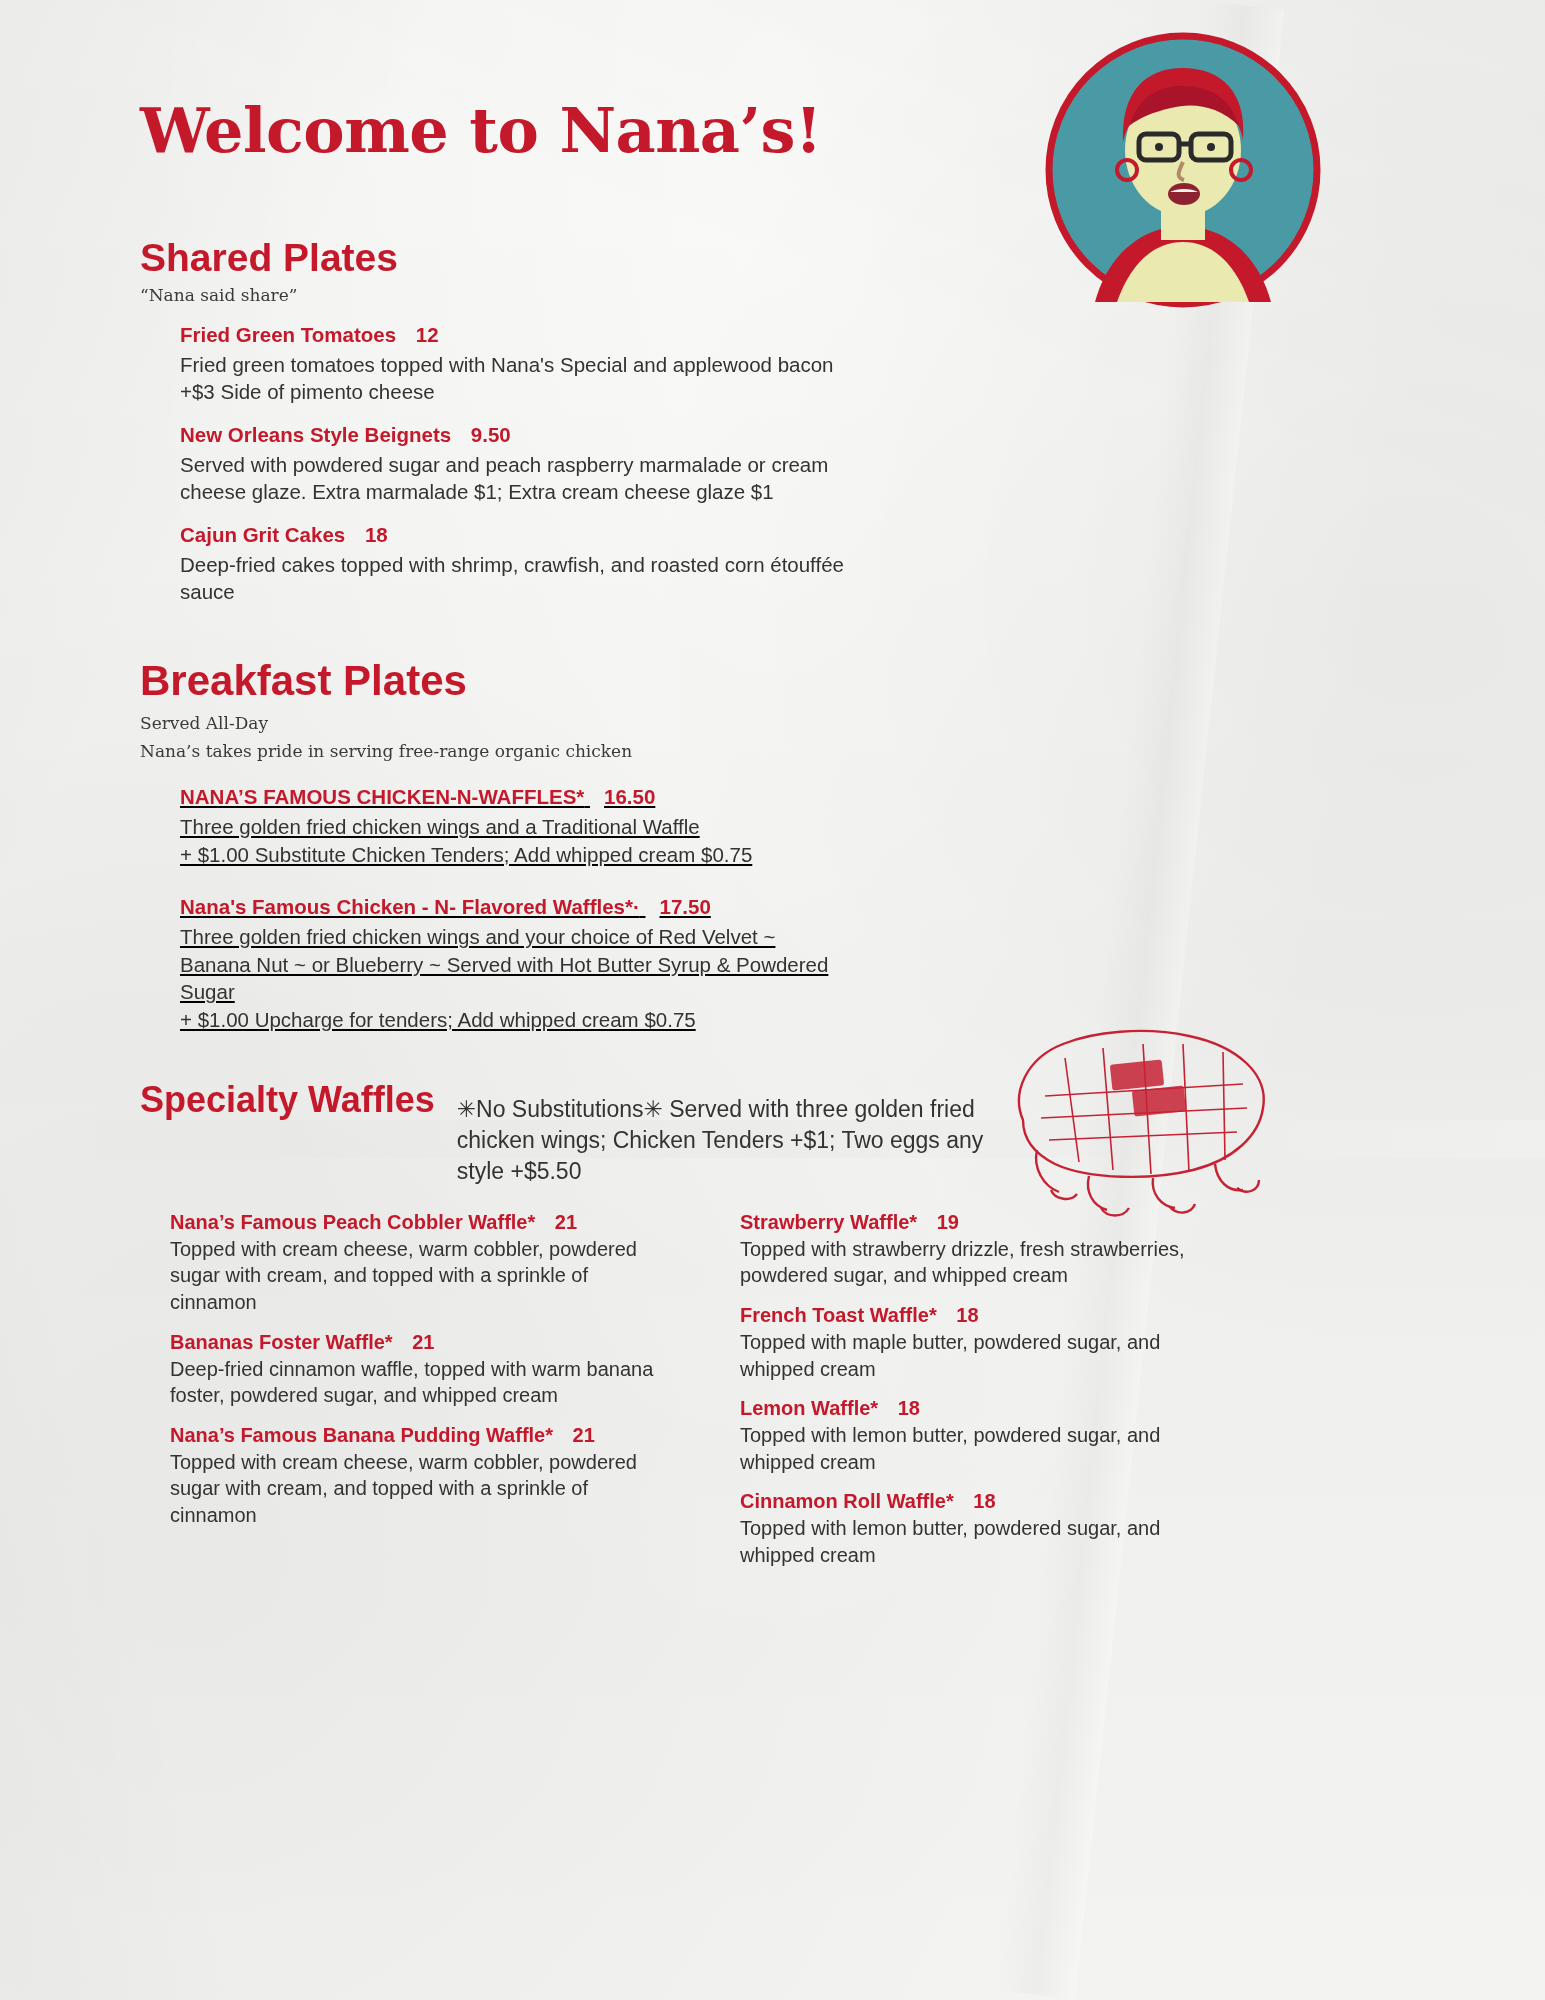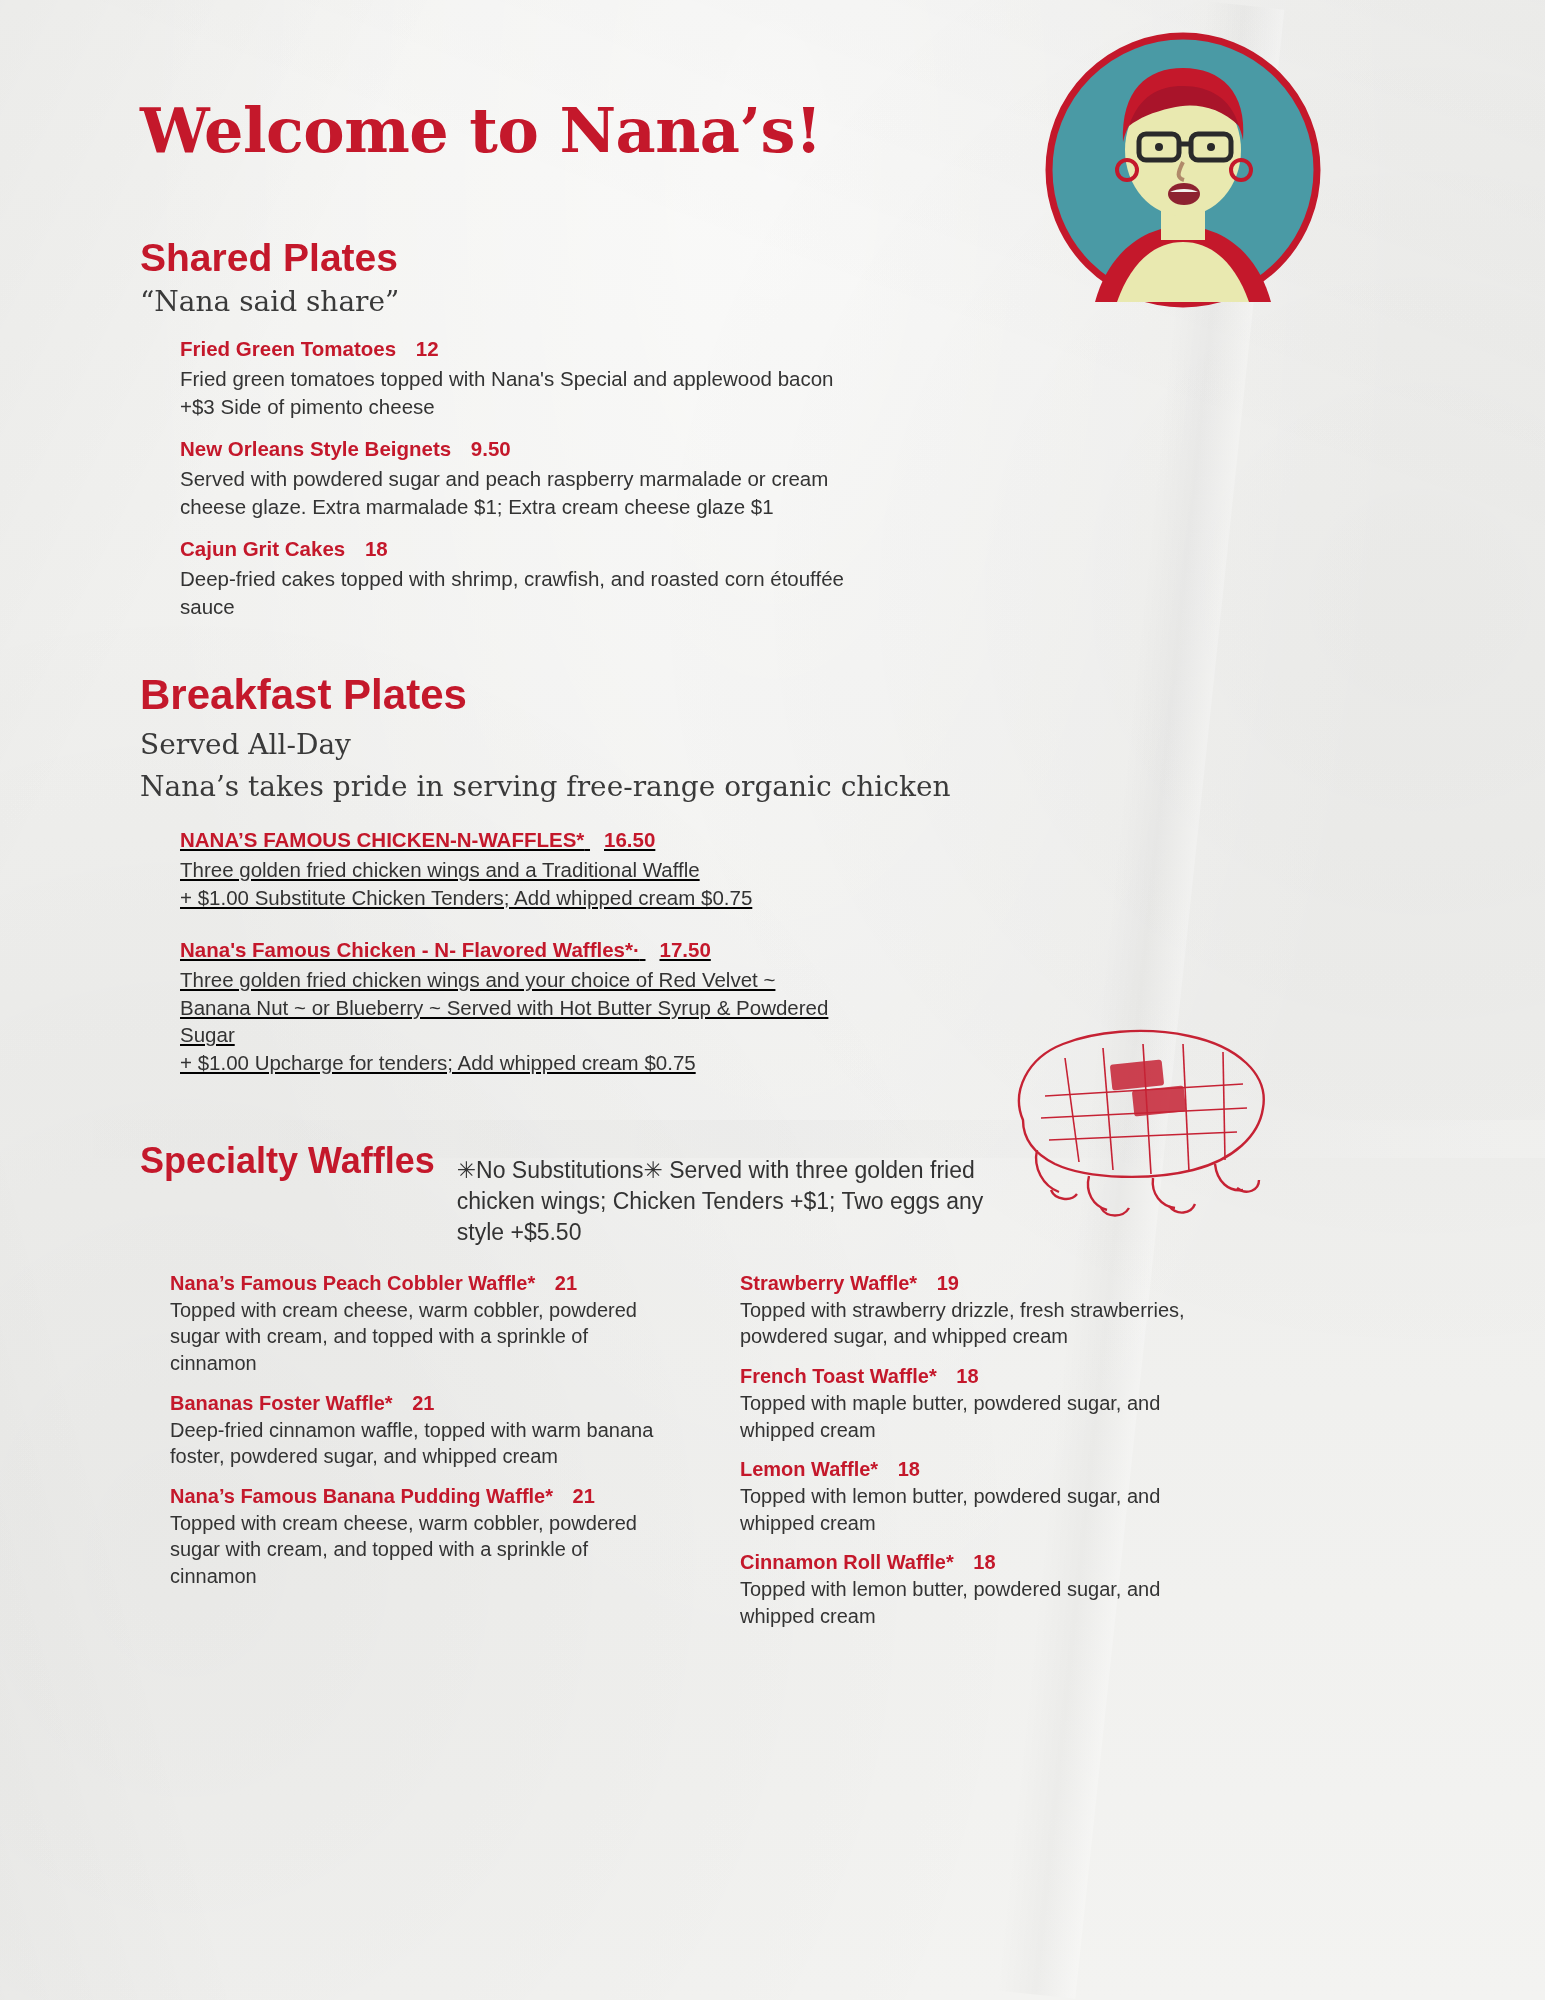--- a/index.html
+++ b/index.html
@@ -55,21 +55,21 @@
   .section-head {
     font-family: Liberation Sans, sans-serif;
     font-weight: bold;
     font-size: 39px;
     color: #c4182b;
     margin: 0;
     line-height: 1.1;
   }
   .section-sub {
     font-family: "DejaVu Serif", "Liberation Serif", serif;
-    font-size: 28px;
+    font-size: 17px;
     color: #3a3a3a;
     margin: 4px 0 0 0;
     line-height: 1.3;
   }
 
   .items {
     margin-top: 16px;
     padding-left: 40px;
   }
   .item { margin-bottom: 16px; }
@@ -106,21 +106,21 @@
     width: 300px;
     height: 230px;
     opacity: 0.95;
   }
 
   
   .specialty-head-row {
     display: flex;
     align-items: flex-start;
     gap: 22px;
-    margin-top: 64px;
+    margin-top: 46px;
   }
   .specialty-note {
     font-size: 23px;
     color: #333;
     line-height: 1.35;
     padding-top: 14px;
     max-width: 540px;
   }
   .two-col {
     display: flex;

